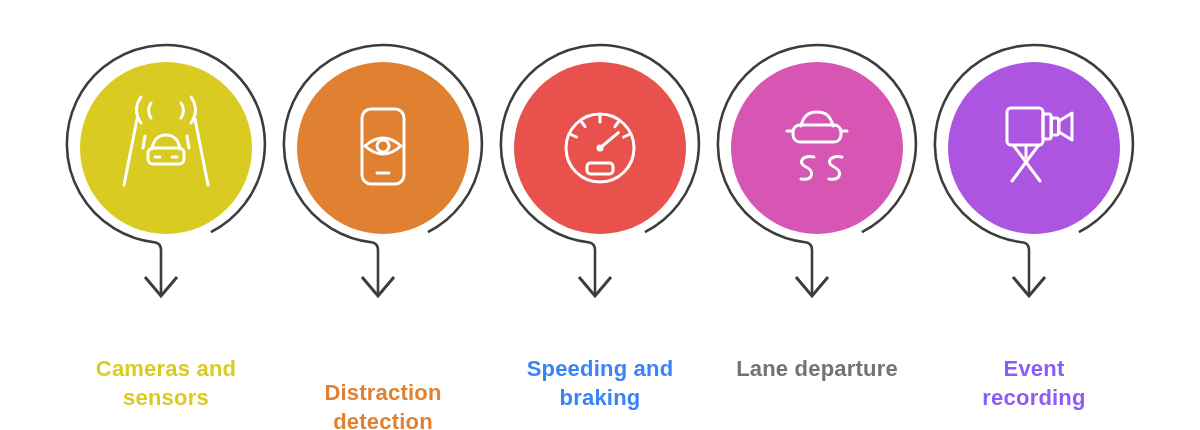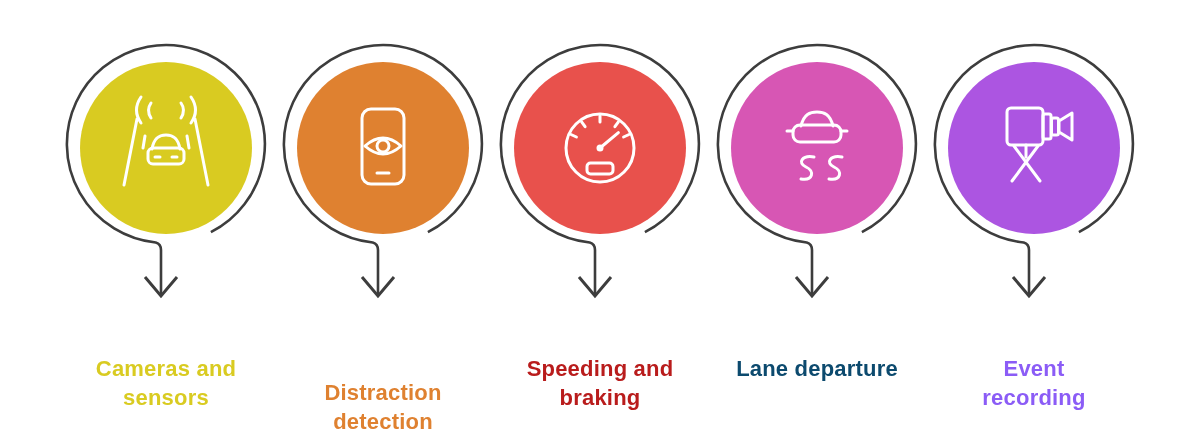--- a/index.html
+++ b/index.html
@@ -83,38 +83,38 @@
       <circle class="disc" cx="108" cy="142" r="86" style="fill: rgb(232, 81, 76);"></circle>
       <g class="icon">
         <circle cx="108" cy="142" r="34"></circle>
         <path d="M84.4 131 L79 128.5 M93.1 120.7 L89.6 115.8 M108 116 L108 110
                  M122.9 120.7 L126.4 115.8 M131.6 131 L137 128.5
                  M108 142 L126.4 126.6"></path>
         <circle cx="108" cy="142" r="3.5" style="fill:#ffffff;stroke:none"></circle>
         <rect x="95" y="157" width="26" height="11" rx="3.5"></rect>
       </g>
     </svg>
-    <div class="label" style="color: #b91c1c;">Speeding and
+    <div class="label" style="color: #3b82f6;">Speeding and
 braking</div>
   </div>
 
   <div class="step">
     <svg class="fig" viewBox="0 0 217 318">
       <path class="loop" d="M152.9 226.2 A99 99 0 1 0 97.7 236.5 Q103 238 103 244 L103 290" style="stroke: rgb(61, 61, 61);"></path>
       <path class="arrowhead" d="M87 271 L103 290 L119 271" style="stroke: rgb(61, 61, 61);"></path>
       <circle class="disc" cx="108" cy="142" r="86" style="fill: rgb(215, 86, 180);"></circle>
       <g class="icon">
         <rect x="84" y="119" width="48" height="17" rx="7"></rect>
         <path d="M92 120 C95 108 101 106 108 106 C115 106 121 108 124 120
                  M84 125 L78 125 M132 125 L138 125
                  M105 151 C93 149 88 157 97 161 C106 165 104 175 92 173
                  M133 151 C121 149 116 157 125 161 C134 165 132 175 120 173"></path>
       </g>
     </svg>
-    <div class="label" style="color: #0c4a6e;">Lane departure</div>
+    <div class="label" style="color: #737373;">Lane departure</div>
   </div>
 
   <div class="step">
     <svg class="fig" viewBox="0 0 217 318">
       <path class="loop" d="M152.9 226.2 A99 99 0 1 0 97.7 236.5 Q103 238 103 244 L103 290" style="stroke: rgb(61, 61, 61);"></path>
       <path class="arrowhead" d="M87 271 L103 290 L119 271" style="stroke: rgb(61, 61, 61);"></path>
       <circle class="disc" cx="108" cy="142" r="86" style="fill: rgb(172, 85, 225);"></circle>
       <g class="icon">
         <rect x="81" y="102" width="36" height="37" rx="4"></rect>
         <rect x="117" y="108" width="8" height="25" rx="2"></rect>

